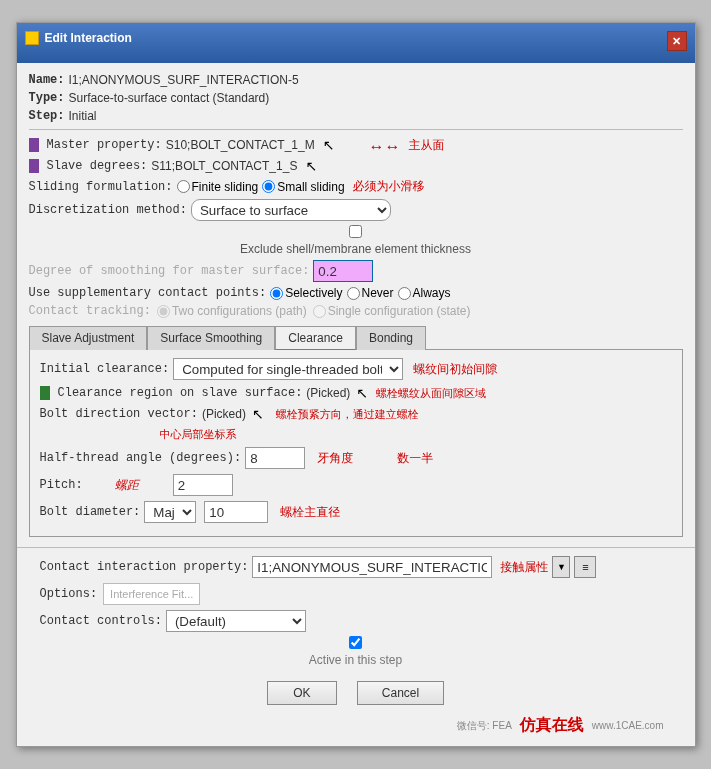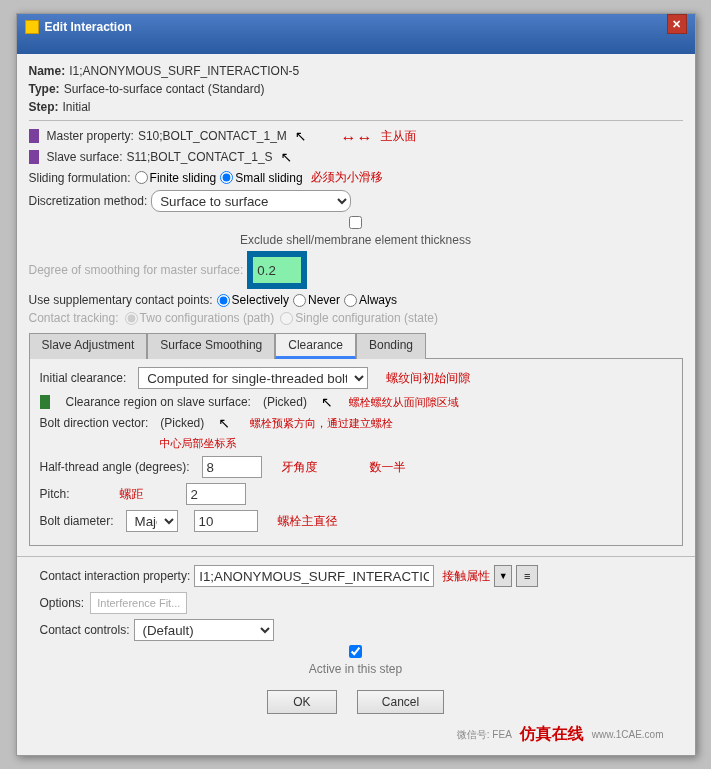--- a/index.html
+++ b/index.html
@@ -17,23 +17,23 @@
     .window {
       width: 680px;
       background: #f0f0f0;
       border: 1px solid #999;
       box-shadow: 2px 2px 8px rgba(0,0,0,0.4);
     }
 
     .title-bar {
       background: linear-gradient(to bottom, #4a7bc4, #2a5aa0);
       color: white;
-      padding: 20px 8px;
-      display: flex;
-      align-items: flex-end;
+      padding: 8px 8px;
+      display: flex;
+      align-items: flex-start;
       justify-content: space-between;
       height: 40px;
     }
 
     .title-bar-left {
       display: flex;
       align-items: center;
       gap: 6px;
     }
 
@@ -70,20 +70,21 @@
     .field-row {
       display: flex;
       align-items: center;
       margin-bottom: 4px;
       gap: 4px;
     }
 
     .label {
       color: #333;
       white-space: nowrap;
+      font-family: Liberation Mono, monospace;
     }
 
     .label-bold {
       font-weight: bold;
     }
 
     .value-text {
       color: #333;
     }
 
@@ -131,24 +132,24 @@
     .select-box-wide {
       width: 200px;
       border-radius: 9px;
     }
 
     .disabled-text {
       color: #aaa;
     }
 
     .text-input {
-      border: 6px solid #0369a1;
-      background: #86efac;
+      border: 1px solid #0369a1;
+      background: #f0abfc;
       padding: 1px 4px;
-      height: 38px;
+      height: 22px;
       color: #333;
     }
 
     .divider {
       border: none;
       border-top: 1px solid #bbb;
       margin: 6px 0;
     }
 
     .tabs-container {
@@ -165,40 +166,40 @@
       font-size: 12px;
       color: #333;
       border-bottom: none;
       position: relative;
     }
 
     .tab.active {
       background: #f0f0f0;
       font-weight: normal;
       z-index: 2;
-      border-bottom: 3px solid #3b82f6;
+      border-bottom: 1px solid #3b82f6;
     }
 
     .tab-content {
       border: 1px solid #999;
       padding: 8px 10px;
       background: #f0f0f0;
       margin-top: -1px;
     }
 
     .chinese-annotation {
       color: #cc0000;
       font-size: 12px;
     }
 
     .section-row {
       display: flex;
       align-items: center;
       margin-bottom: 5px;
-      gap: 12px;
+      gap: 4px;
       flex-wrap: wrap;
     }
 
     .text-input-small {
       border: 1px solid #999;
       background: white;
       padding: 1px 4px;
       height: 22px;
       width: 60px;
       color: #333;
@@ -351,21 +352,21 @@
       <span class="value-text">S10;BOLT_CONTACT_1_M</span>
       <span style="cursor:pointer; font-size:14px; margin-left:4px;">↖</span>
       <span style="margin-left: 30px;">
         <span style="color:#cc0000; font-size:16px; font-weight:bold;">↔↔</span>
       </span>
       <span class="chinese-annotation" style="margin-left:4px;">主从面</span>
     </div>
 
     <div class="field-row">
       <span class="icon-purple"></span>
-      <span class="label">Slave surface:</span>
+      <span class="label">Slave degrees:</span>
       <span class="value-text">S11;BOLT_CONTACT_1_S</span>
       <span style="cursor:pointer; font-size:14px; margin-left:4px;">↖</span>
     </div>
 
     <div class="field-row">
       <span class="label">Sliding formulation:</span>
       <div class="radio-item">
         <input type="radio" name="sliding" style="">
         <span>Finite sliding</span>
       </div>
@@ -467,21 +468,21 @@
 
       <div class="section-row">
         <span class="label">Half-thread angle (degrees):</span>
         <input type="text" class="text-input-small" value="8" style="">
         <span class="chinese-annotation" style="margin-left:8px;">牙角度</span>
         <span class="chinese-annotation" style="margin-left:40px;">数一半</span>
       </div>
 
       <div class="section-row">
         <span class="label">Pitch:</span>
-        <span class="chinese-annotation" style="margin-left:38px;">螺距</span>
+        <span class="chinese-annotation" style="margin-left:28px;font-style:italic;">螺距</span>
         <input type="text" class="text-input-small" value="2" style="margin-left: 30px;">
       </div>
 
       <div class="section-row">
         <span class="label">Bolt diameter:</span>
         <select class="select-box" style="width:52px;">
           <option>Major:</option>
         </select>
         <input type="text" class="text-input-small" value="10" style="margin-left: 4px; width: 64px;">
         <span class="chinese-annotation" style="margin-left:8px;">螺栓主直径</span>

